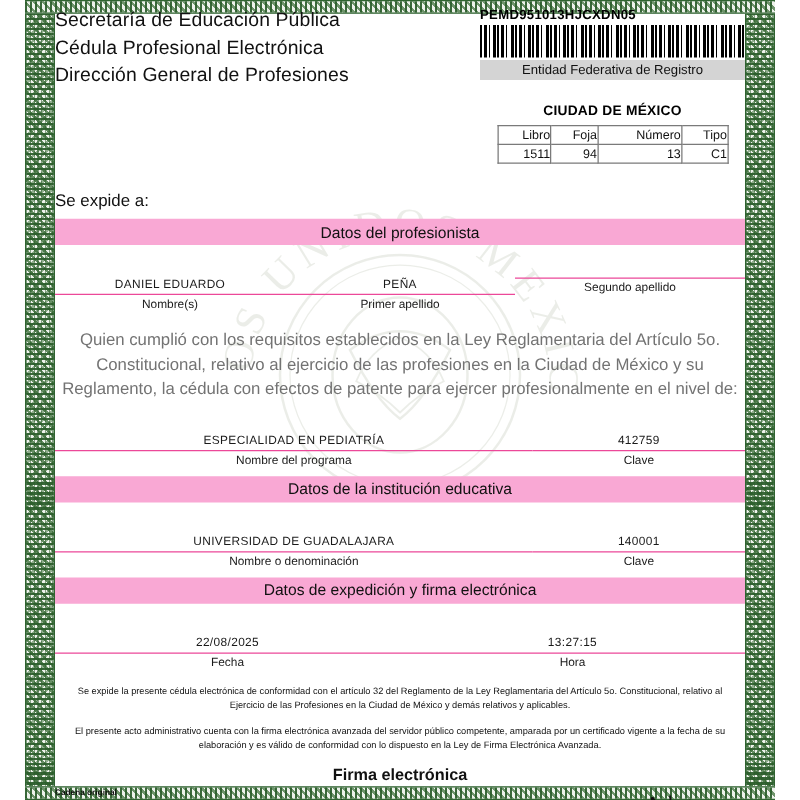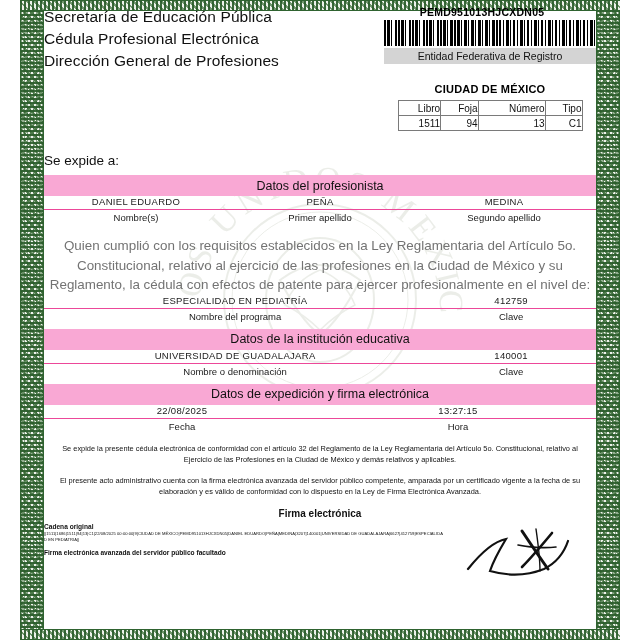--- a/index.html
+++ b/index.html
@@ -46,21 +46,21 @@
   }
   .wm-text svg{width:100%;height:100%;}
 
   
   .content{position:absolute;left:44px;right:44px;top:0;bottom:0;}
 
   .head{display:flex;justify-content:space-between;align-items:flex-start;padding-top:6px;}
   .head-titles{font-size:15.5px;line-height:1.42;color:#111;letter-spacing:.1px;}
 
   .head-right{width:212px;text-align:center;}
-  .curp{font-size:10.5px;font-weight:bold;letter-spacing:.25px;color:#000;text-align:center;padding-right:16px;}
+  .curp{font-size:10.5px;font-weight:bold;letter-spacing:.25px;color:#000;text-align:left;padding-right:16px;}
   .barcode{height:26px;margin-top:2px;width:100%;
     background-image:repeating-linear-gradient(90deg,
       #000 0 1.5px, #fff 1.5px 3px, #000 3px 5.5px, #fff 5.5px 7px,
       #000 7px 8px, #fff 8px 10.5px, #000 10.5px 13px, #fff 13px 14px);
   }
   .ent-band{background:#d4d4d4;font-size:10.5px;color:#111;padding:2px 0;margin-top:2px;}
   .ent-value{font-size:11px;font-weight:bold;color:#000;margin-top:19px;letter-spacing:.2px;}
 
   table.reg{border-collapse:collapse;margin:5px auto 0;width:185px;}
   table.reg td,table.reg th{
@@ -69,40 +69,40 @@
   }
   table.reg th{font-weight:normal;}
 
   .se-expide{font-size:13.5px;color:#111;margin-top:22px;}
 
   .band{
     background:#f9a8d4;text-align:center;font-size:12.5px;color:#111;
     padding:3.5px 0;margin-top:7px;position:relative;z-index:2;
   }
 
-  .fields{display:flex;position:relative;z-index:2;}
+  .fields{display:flex;margin-top:26px;position:relative;z-index:2;}
   .field{flex:1;text-align:center;}
   .field .val{font-size:9.5px;color:#1a1a1a;letter-spacing:.3px;padding-bottom:2px;}
   .field .lbl{font-size:9.5px;color:#1a1a1a;border-top:1px solid #ec4899;padding-top:2px;}
 
   .f-wide{flex:2.25;}
   .f-narrow{flex:1;}
 
   .legal{
     text-align:center;font-size:13.4px;line-height:1.46;color:#737373;
     margin-top:13px;position:relative;z-index:2;
   }
 
   .small-legal{
     text-align:center;font-size:7.4px;line-height:1.5;color:#111;
     margin-top:11px;position:relative;z-index:2;padding:0 6px;
   }
   .small-legal.second{margin-top:10px;}
 
-  .firma-title{text-align:center;font-size:10px;font-weight:bold;color:#111;margin-top:11px;}
+  .firma-title{text-align:center;font-size:13px;font-weight:bold;color:#111;margin-top:11px;}
 
   .mono-block{font-size:4.1px;line-height:1.32;color:#111;word-break:break-all;
     font-family:"Liberation Sans", sans-serif;letter-spacing:.05px;}
   .mono-head{font-size:6.6px;font-weight:bold;color:#111;margin-bottom:1px;}
 
   .sig-area{display:flex;margin-top:4px;}
   .sig-left{width:400px;}
   .sig-right{flex:1;position:relative;text-align:center;padding-top:2px;}
   .sig-img{height:56px;display:flex;align-items:center;justify-content:center;}
 </style>
@@ -175,21 +175,20 @@
     <div class="fields">
       <div class="field">
         <div class="val">DANIEL EDUARDO</div>
         <div class="lbl">Nombre(s)</div>
       </div>
       <div class="field">
         <div class="val">PEÑA</div>
         <div class="lbl">Primer apellido</div>
       </div>
       <div class="field">
-        <div class="val">MEDINA</div>
         <div class="lbl">Segundo apellido</div>
       </div>
     </div>
 
     <div class="legal">Quien cumplió con los requisitos establecidos en la Ley Reglamentaria del Artículo 5o. Constitucional, relativo al ejercicio de las profesiones en la Ciudad de México y su Reglamento, la cédula con efectos de patente para ejercer profesionalmente en el nivel de:</div>
 
     <div class="fields">
       <div class="field f-wide">
         <div class="val">ESPECIALIDAD EN PEDIATRÍA</div>
         <div class="lbl">Nombre del programa</div>

